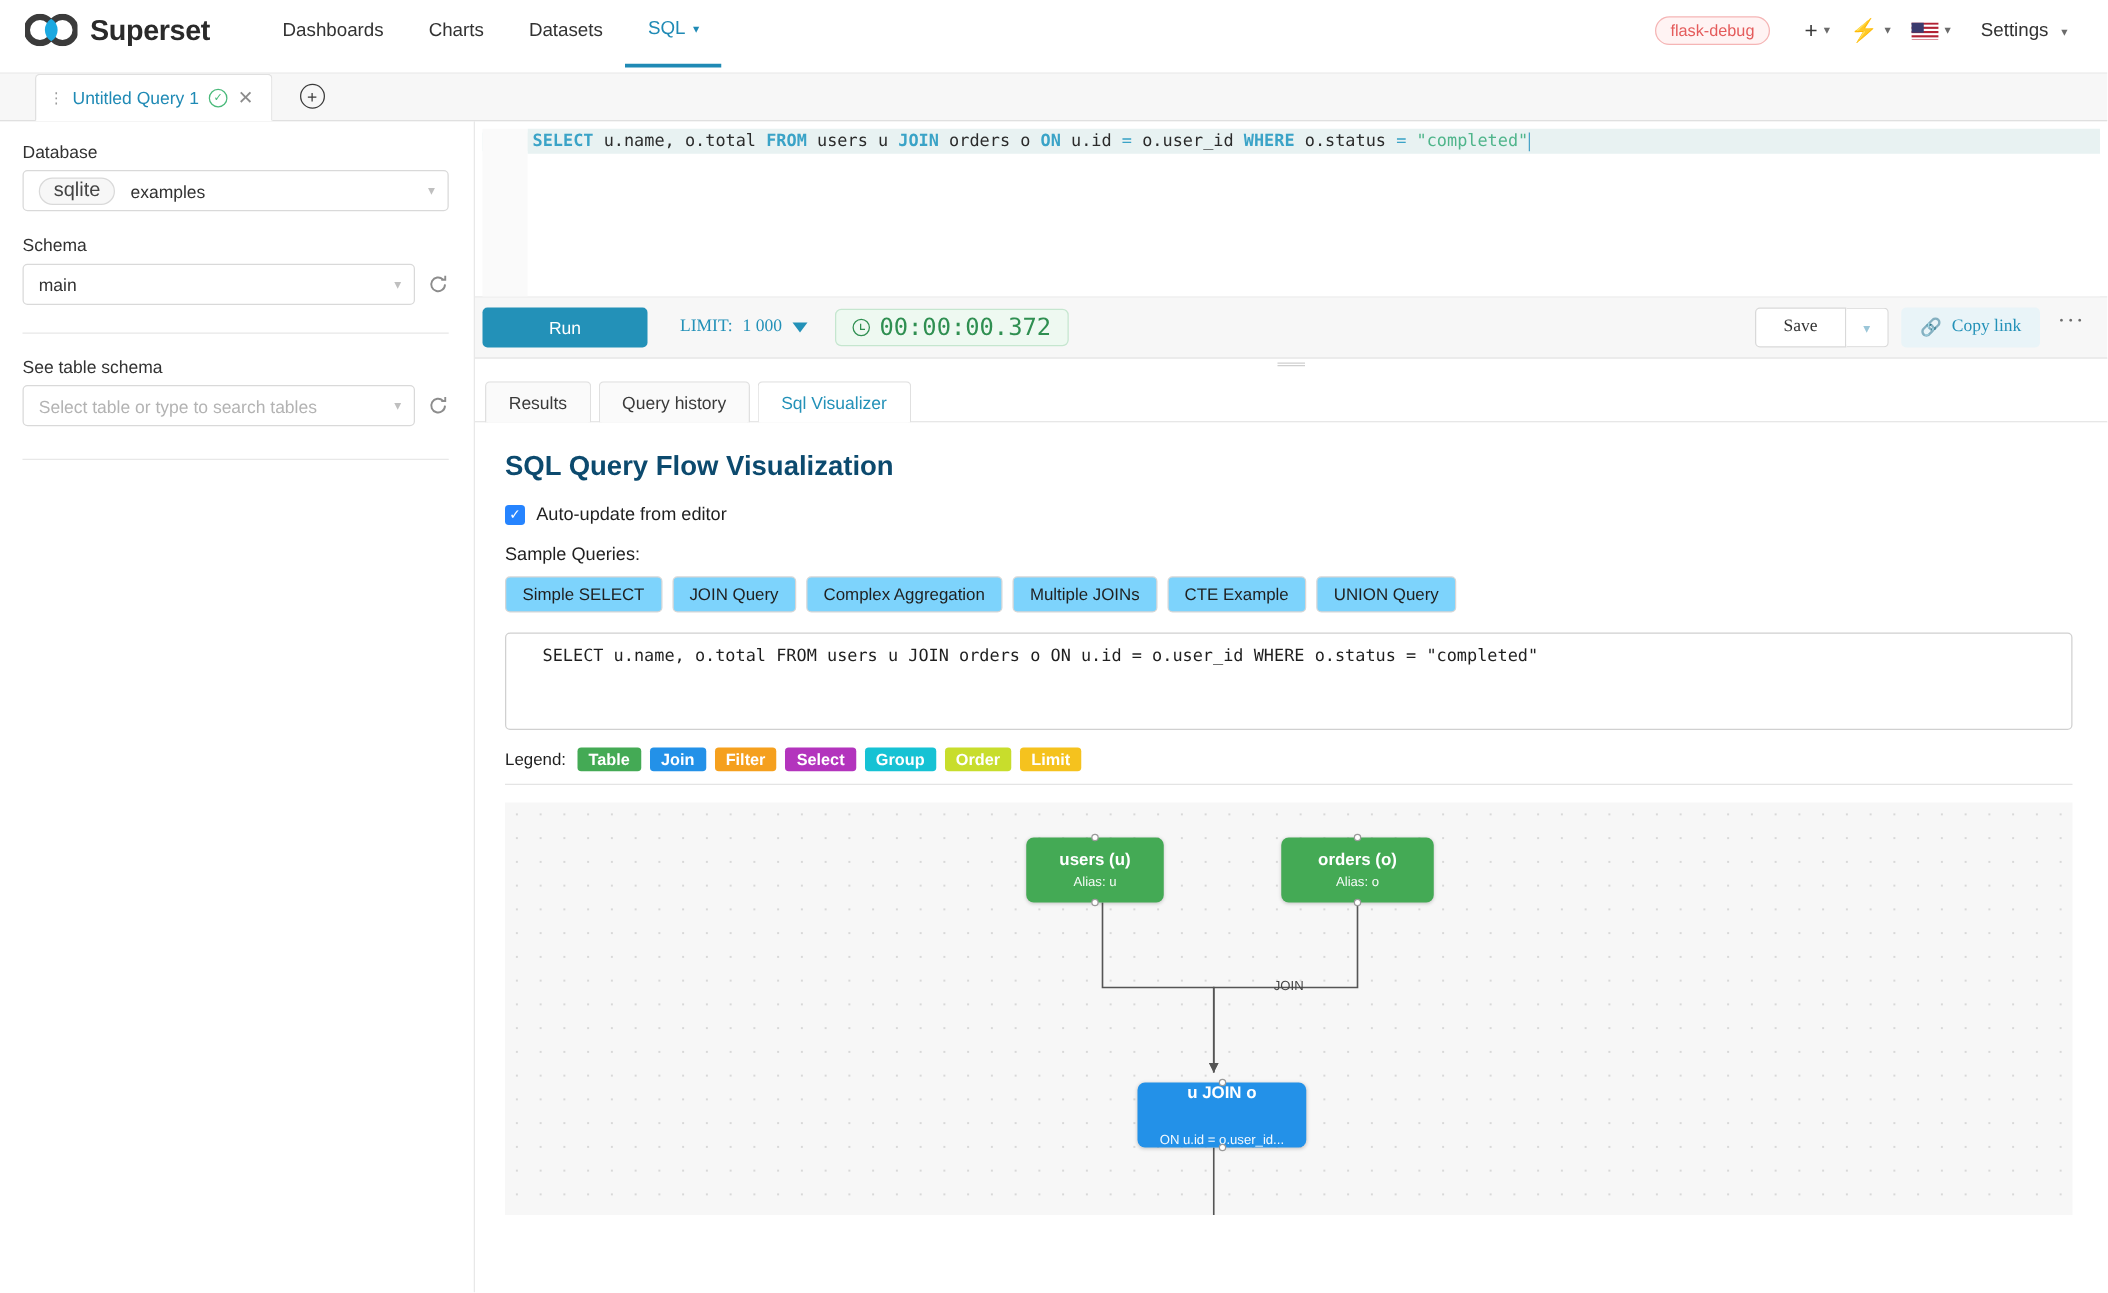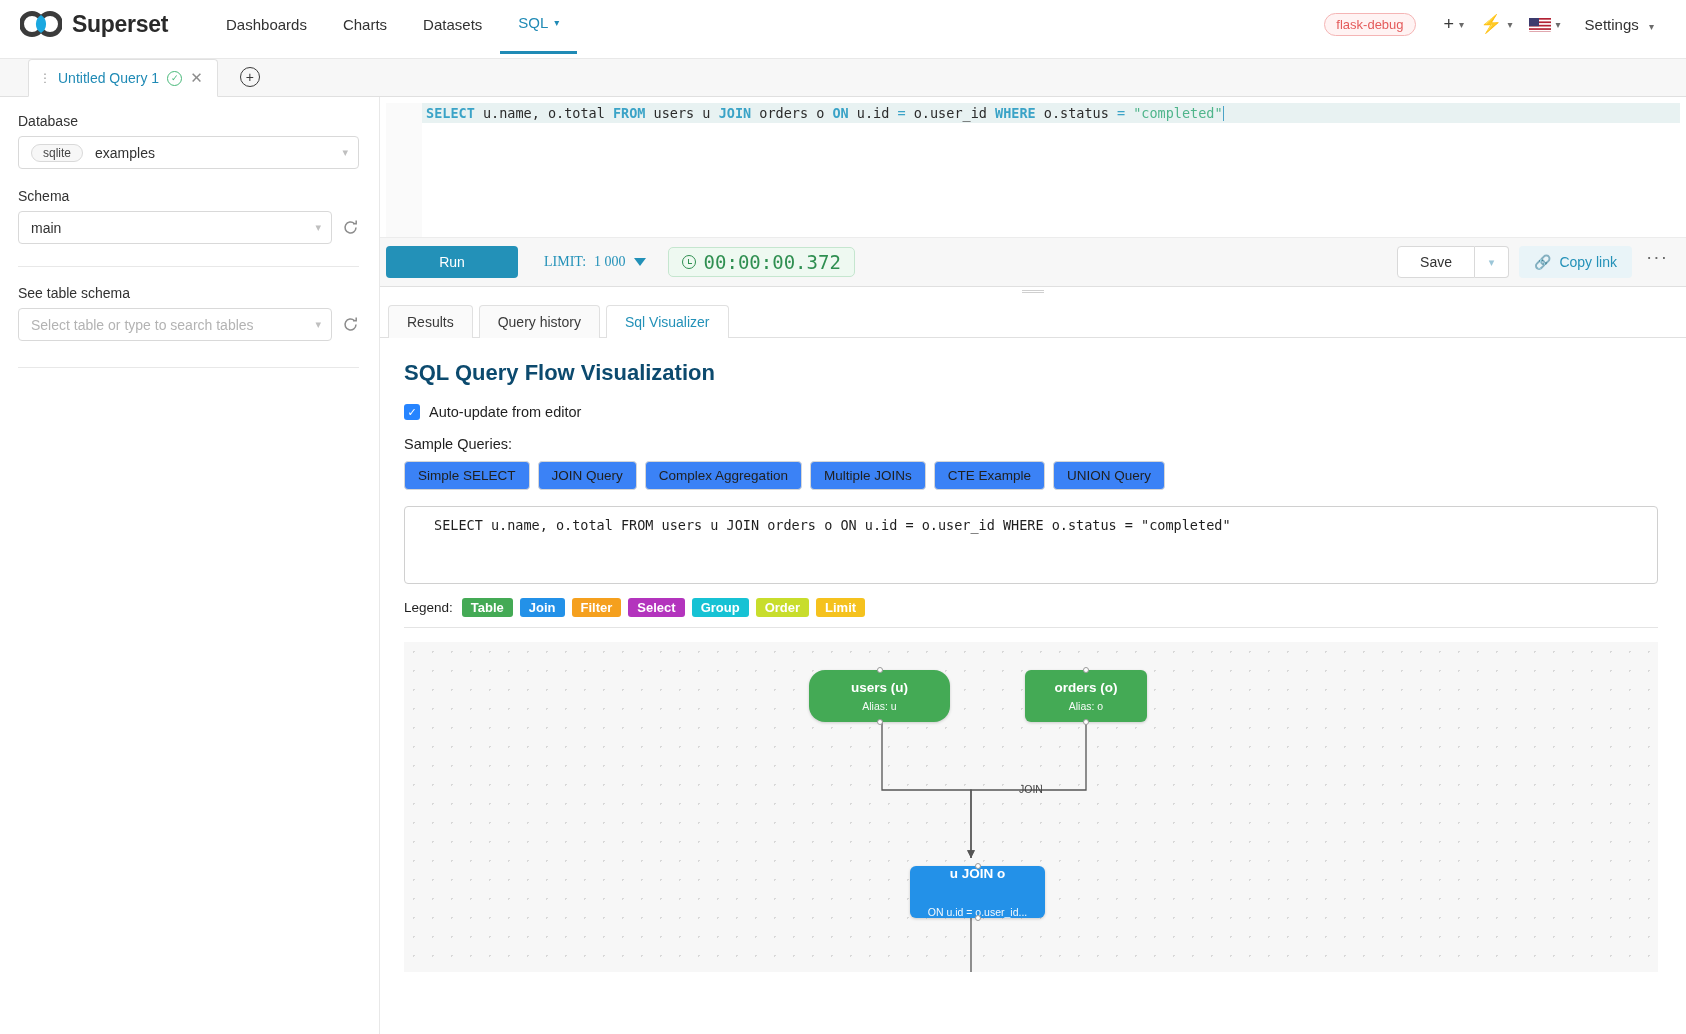--- a/index.html
+++ b/index.html
@@ -79,21 +79,21 @@
   .select-box {
     height: 33px; border: 1px solid #d9d9d9; border-radius: 4px; background: #fff;
     display: flex; align-items: center; padding: 0 10px 0 12px; font-size: 14px;
     color: #323232; cursor: pointer;
   }
   .select-box .val { flex: 1; }
   .select-box .ph { flex: 1; color: #b3b3b3; }
   .chev { color: #bfbfbf; font-size: 11px; }
   .db-pill {
     border: 1px solid #d9d9d9; border-radius: 12px; background: #f7f7f7;
-    font-size: 12px; padding: 1px 11px; margin-right: 12px; color: #444;
+    font-size: 16px; padding: 1px 11px; margin-right: 12px; color: #444;
   }
   .row-with-refresh { display: flex; align-items: center; gap: 10px; }
   .row-with-refresh .select-box { flex: 1; }
   .refresh {
     width: 17px; height: 17px; flex-shrink: 0; cursor: pointer; color:#8c8c8c;
   }
   .sep { height: 1px; background: #e8e8e8; margin: 22px 0 18px 0; }
   .mb20 { margin-bottom: 19px; }
 
   
@@ -136,21 +136,21 @@
   .limit b { font-weight: normal; }
   .tri-down { width: 0; height: 0; border-left: 6px solid transparent; border-right: 6px solid transparent; border-top: 8px solid #2391b8; }
   .timer {
     margin-left: 22px; border: 1px solid #c5e6cf; background: #eef9f1; color: #2f8f51;
     border-radius: 5px; height: 30px; display: flex; align-items: center; gap: 8px;
     padding: 0 13px; font-size: 19px; font-family: "DejaVu Sans Mono", monospace;
   }
   .clock { width: 14px; height: 14px; border: 1.4px solid #2f8f51; border-radius: 50%; position: relative; }
   .clock:before { content:""; position:absolute; left:5px; top:2.5px; width:1.2px; height:5px; background:#2f8f51; }
   .clock:after { content:""; position:absolute; left:5px; top:6.5px; width:4px; height:1.2px; background:#2f8f51; }
-  .tb-right { margin-left: auto; display: flex; align-items: flex-start; gap: 10px; }
+  .tb-right { margin-left: auto; display: flex; align-items: flex-start; gap: 10px; font-family: Liberation Serif, serif; }
   .save-group { display: flex; }
   .save-btn {
     border: 1px solid #d9d9d9; background: #fff; border-radius: 4px 0 0 4px;
     height: 32px; padding: 0 22px; font-size: 14px; color: #323232; cursor: pointer;
     display: flex; align-items: center;
   }
   .save-caret {
     border: 1px solid #d9d9d9; border-left: none; background: #fff; border-radius: 0 4px 4px 0;
     height: 32px; width: 34px; display: flex; align-items: center; justify-content: center;
     color: #9bc6d8; font-size: 11px; cursor: pointer;
@@ -180,21 +180,21 @@
   .checkrow { display: flex; align-items: center; gap: 9px; margin-bottom: 16px; }
   .cbox {
     width: 16px; height: 16px; border-radius: 3px; background: #2684ff;
     display: flex; align-items: center; justify-content: center; color: #fff;
     font-size: 11px; cursor: pointer; line-height: 1;
   }
   .checkrow span.lbl { font-size: 14.5px; color: #1f1f1f; }
   .sq-label { font-size: 14.5px; color: #1f1f1f; margin-bottom: 9px; }
   .sq-row { display: flex; gap: 8px; margin-bottom: 16px; }
   .sq-btn {
-    background: #3b82f6; border: 1px solid #d6d6d6; border-radius: 4px;
+    background: #7dd3fc; border: 1px solid #d6d6d6; border-radius: 4px;
     padding: 6px 13px; font-size: 13.5px; color: #1f1f1f; cursor: pointer;
   }
   .sql-area {
     width: 100%; height: 78px; border: 1px solid #d0d0d0; border-radius: 4px;
     padding: 10px 29px; font-family: "DejaVu Sans Mono", monospace; font-size: 13.5px;
     color: #1f1f1f; resize: none; outline: none; background: #fff; display: block;
   }
   .legend-row { display: flex; align-items: center; gap: 7px; margin: 14px 0 10px 0; }
   .legend-label { font-size: 13.5px; color: #1f1f1f; margin-right: 2px; }
   .chip { color: #fff; font-size: 13px; border-radius: 3px; padding: 2px 9px; font-weight: bold; }
@@ -417,21 +417,21 @@
         <svg id="edges" width="100%" height="100%" style="position:absolute;left:0;top:0">
             <defs>
               <marker id="ah" markerWidth="9" markerHeight="9" refX="6" refY="3" orient="auto">
                 <path d="M0,0 L6,3 L0,6 z" fill="#555"></path>
               </marker>
             </defs>
             <path d="M478,80 L478,148 L567,148 L567,216" fill="none" stroke="#555" stroke-width="1.3" marker-end="url(#ah)"></path>
             <path d="M682,80 L682,148 L567,148 L567,216" fill="none" stroke="#555" stroke-width="1.3" marker-end="url(#ah)"></path>
             <path d="M567,276 L567,330" stroke="#555" stroke-width="1.3" fill="none"></path>
           </svg>
-      <div class="node" style="left: 405px; top: 28px; width: 141px; height: 52px; background: rgb(68, 170, 85); border-radius: 16px;">
+      <div class="node" style="left: 417px; top: 28px; width: 110px; height: 52px; background: rgb(68, 170, 85);">
             <span class="port top"></span>
             <div class="t">users (u)</div>
             <div class="s">Alias: u</div>
             <span class="port bot"></span>
           </div>
           <div class="node" style="left: 621px; top: 28px; width: 122px; height: 52px; background: rgb(68, 170, 85);">
             <span class="port top"></span>
             <div class="t">orders (o)</div>
             <div class="s">Alias: o</div>
             <span class="port bot"></span>

